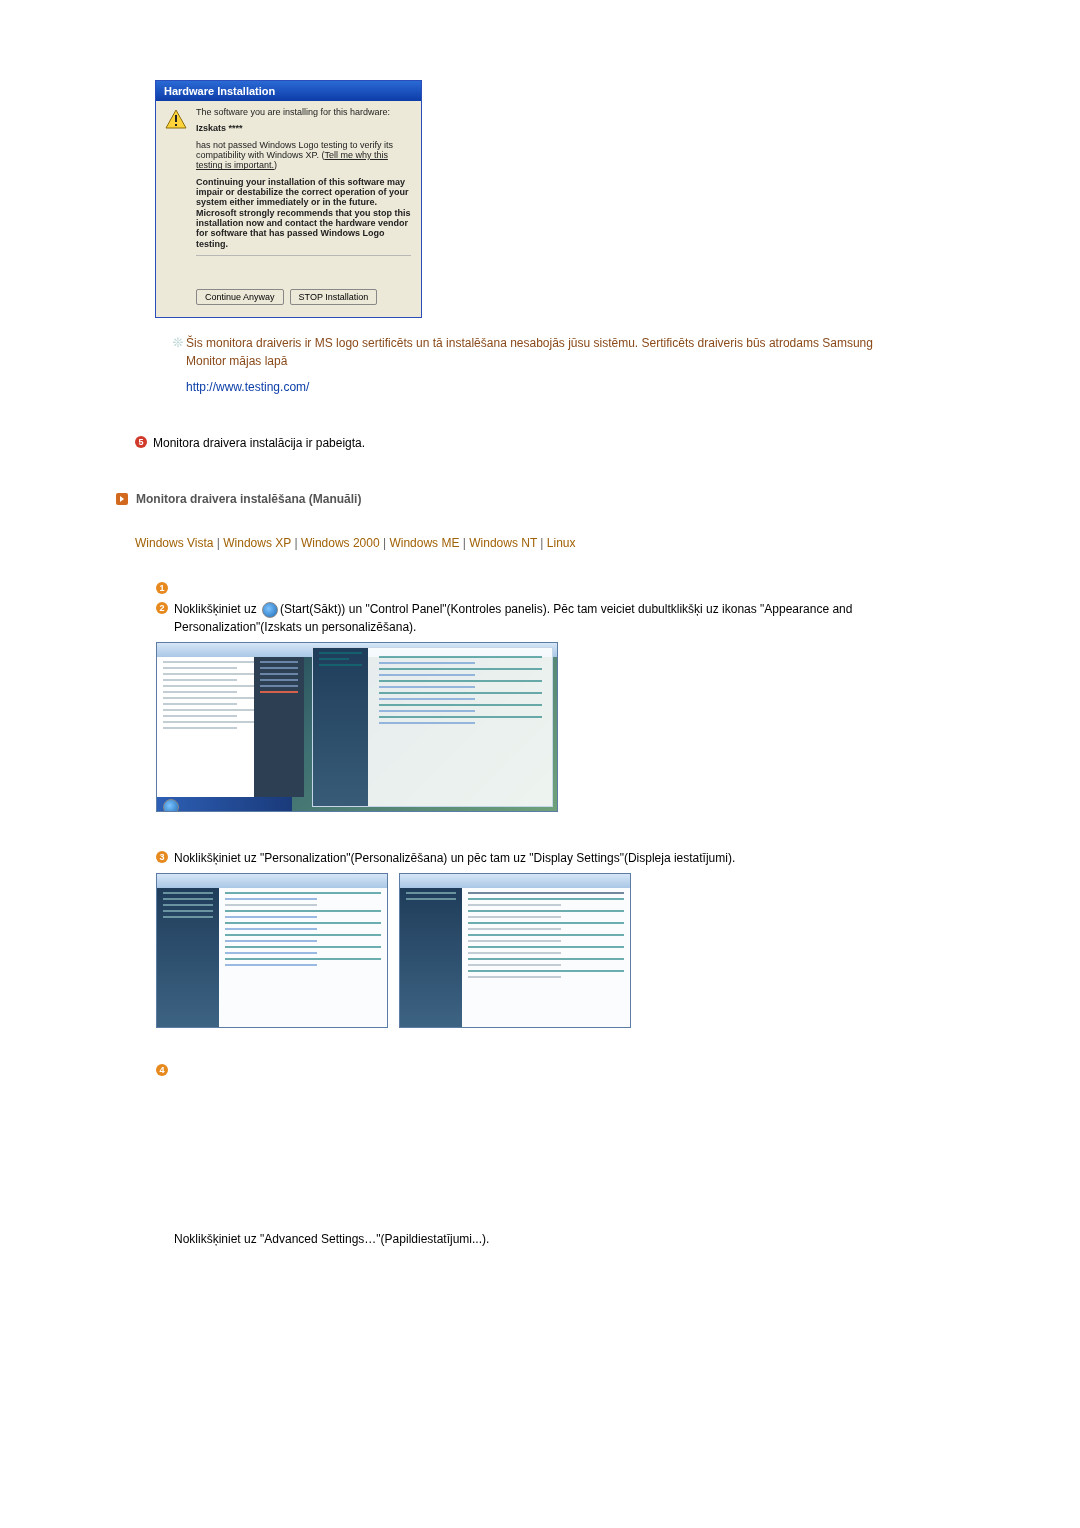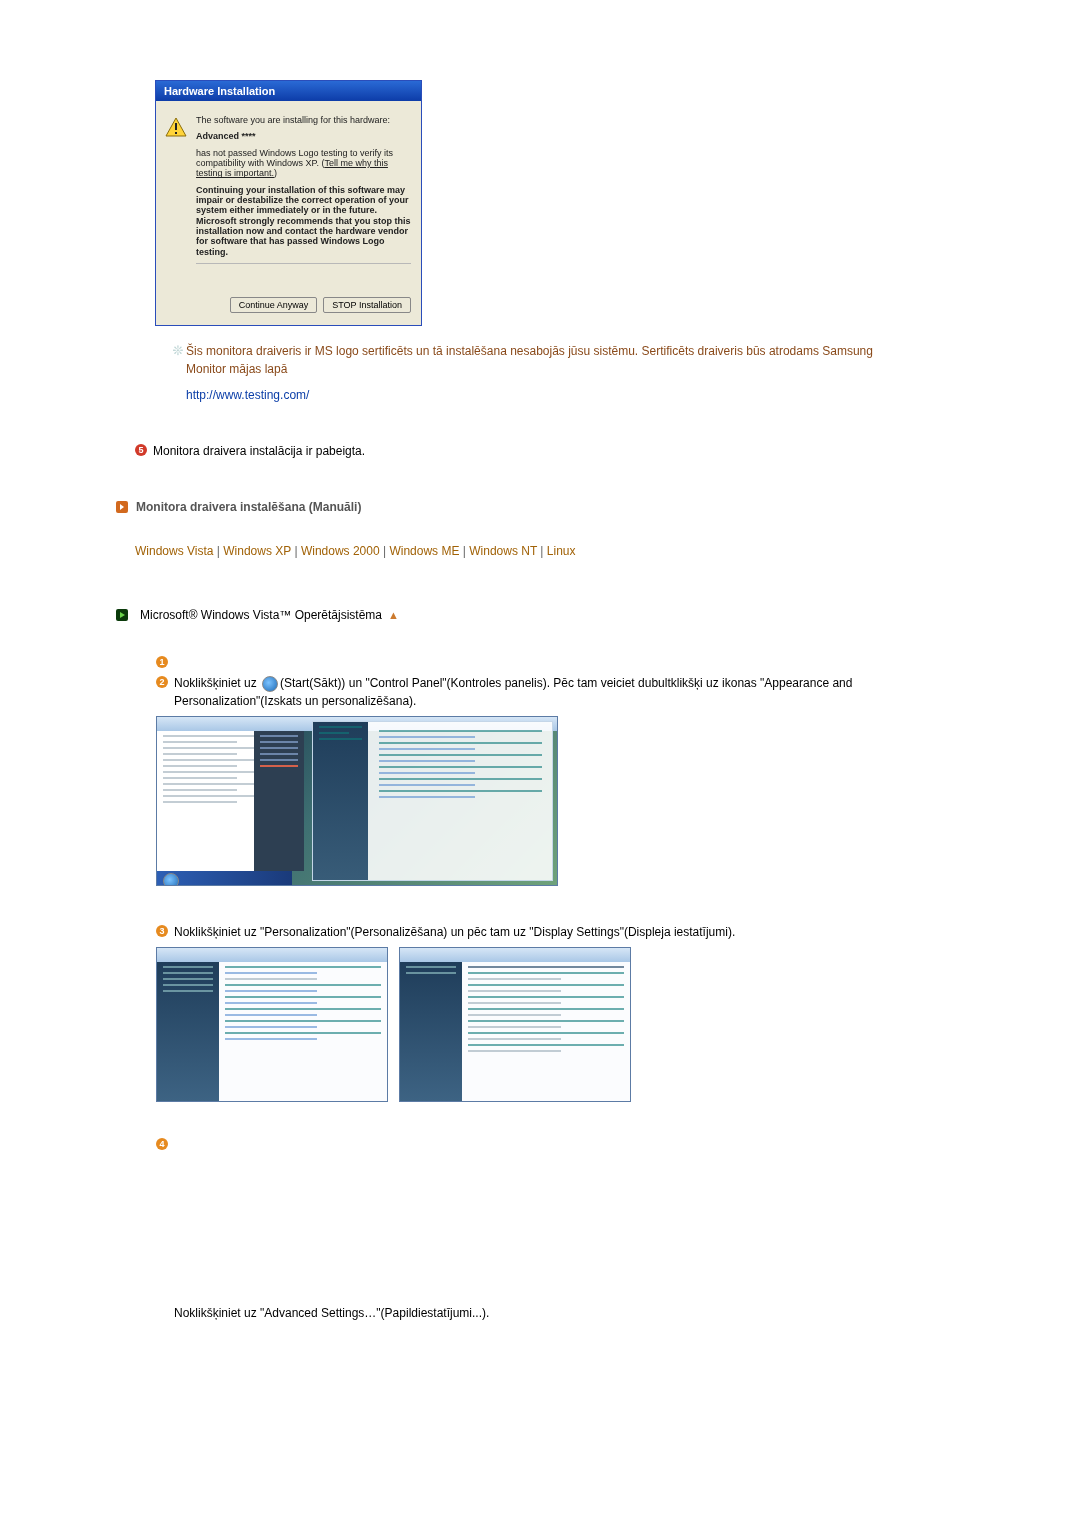--- a/index.html
+++ b/index.html
@@ -27,21 +27,21 @@
     font-family: Tahoma, Arial, sans-serif;
   }
   .dialog-title {
     background: linear-gradient(to bottom, #2a6ad5, #0d3ca8);
     color: #fff;
     font-size: 11px;
     font-weight: bold;
     padding: 4px 8px;
   }
   .dialog-body {
-    padding: 14px 10px 10px 8px;
+    padding: 6px 10px 10px 8px;
     font-size: 9px;
     color: #222;
     display: flex;
   }
   .dialog-icon {
     width: 24px;
     flex: 0 0 24px;
     margin-right: 8px;
     margin-top: 2px;
   }
@@ -51,21 +51,20 @@
   }
   .dialog-text {
     flex: 1 1 auto;
   }
   .dialog-text p { margin: 0 0 6px 0; line-height: 1.15; }
   .dialog-text .bold { font-weight: bold; }
   .dialog-link { text-decoration: underline; color: #222; cursor: pointer; }
   .dialog-divider { border: none; border-top: 1px solid #b8b8b8; margin: 6px 0 10px 0; }
   .dialog-buttons {
     display: flex;
-    justify-content: flex-end;
     gap: 6px;
     padding-bottom: 2px;
     margin-top: 33px;
   }
   .dialog-btn {
     font-size: 9px;
     padding: 2px 8px;
     background: #ece9d8;
     border: 1px solid #888;
     border-radius: 2px;
@@ -273,21 +272,21 @@
     <div class="dialog-body">
       <div class="dialog-icon">
         <svg class="warn-tri" width="22" height="20" viewBox="0 0 22 20">
           <polygon points="11,1 21,19 1,19" fill="#ffd43a" stroke="#8a6d0a" stroke-width="1"></polygon>
           <rect x="10" y="6" width="2" height="7" fill="#222"></rect>
           <rect x="10" y="15" width="2" height="2" fill="#222"></rect>
         </svg>
       </div>
       <div class="dialog-text">
         <p>The software you are installing for this hardware:</p>
-        <p class="bold">Advanced ****</p>
+        <p class="bold">Izskats ****</p>
         <p>
           <span>has not passed Windows Logo testing to verify its compatibility with Windows XP. (</span><span class="dialog-link">Tell me why this testing is important.</span><span>)</span>
         </p>
         <p class="bold">Continuing your installation of this software may impair or destabilize the correct operation of your system either immediately or in the future. Microsoft strongly recommends that you stop this installation now and contact the hardware vendor for software that has passed Windows Logo testing.</p>
         <hr class="dialog-divider">
         <div class="dialog-buttons">
           <button class="dialog-btn">Continue Anyway</button>
           <button class="dialog-btn">STOP Installation</button>
         </div>
       </div>
@@ -309,25 +308,20 @@
 
   <div class="sec-heading">
     <span class="arrow-box"></span>
     <span>Monitora draivera instalēšana (Manuāli)</span>
   </div>
 
   <div class="os-links">
     <a>Windows Vista</a><span> | </span><a>Windows XP</a><span> | </span><a>Windows 2000</a><span> | </span><a>Windows ME</a><span> | </span><a>Windows NT</a><span> | </span><a>Linux</a>
   </div>
 
-  <div class="os-heading">
-    <span class="green-arrow"></span>
-    <span class="body-text">Microsoft® Windows Vista™ Operētājsistēma</span>
-    <span class="up-tri">▲</span>
-  </div>
 
   <div class="bullet-row sub" style="margin-top:30px;">
     <span class="num-badge nb-orange">1</span>
   </div>
 
   <div class="bullet-row sub">
     <span class="num-badge nb-orange">2</span>
     <span class="body-text">
       <span>Noklikšķiniet uz </span><span class="inline-icon"></span><span>(Start(Sākt)) un "Control Panel"(Kontroles panelis). Pēc tam veiciet dubultklikšķi uz ikonas "Appearance and Personalization"(Izskats un personalizēšana).</span>
     </span>

